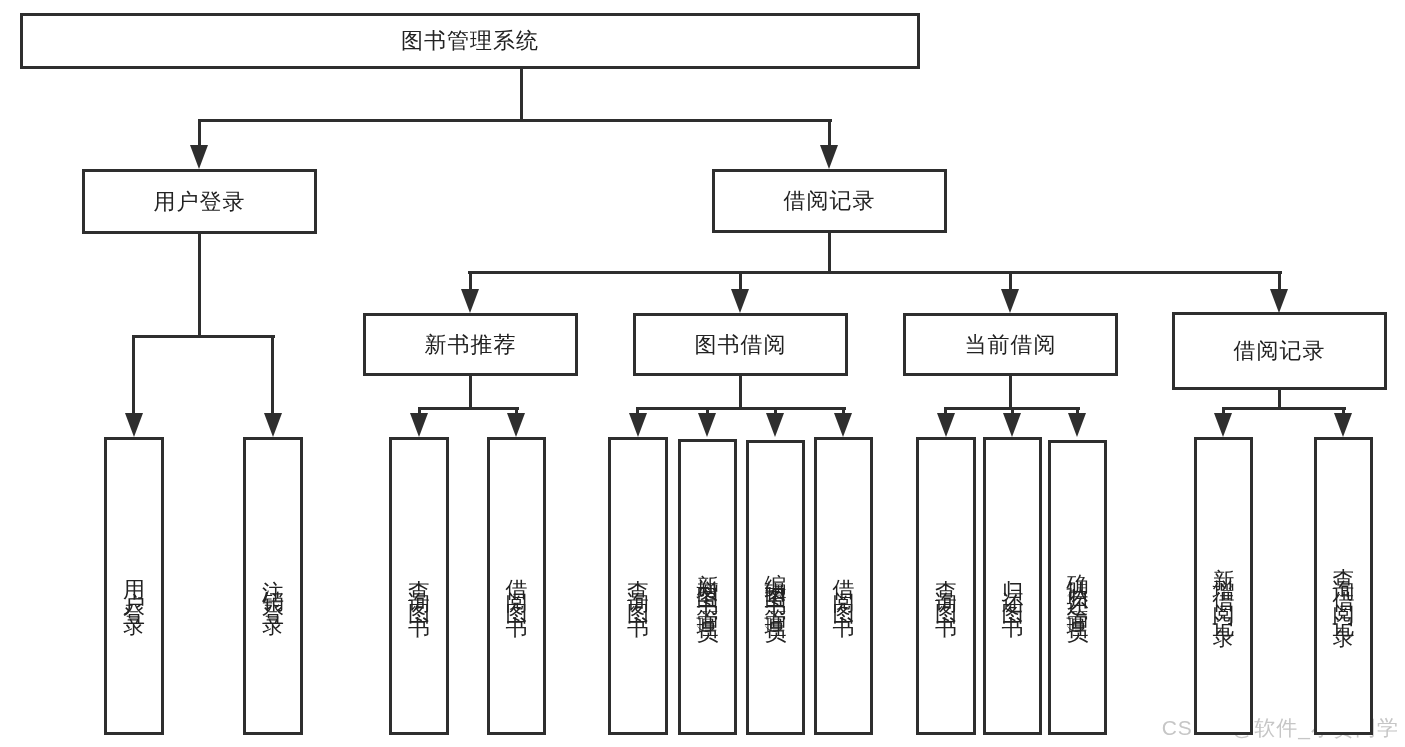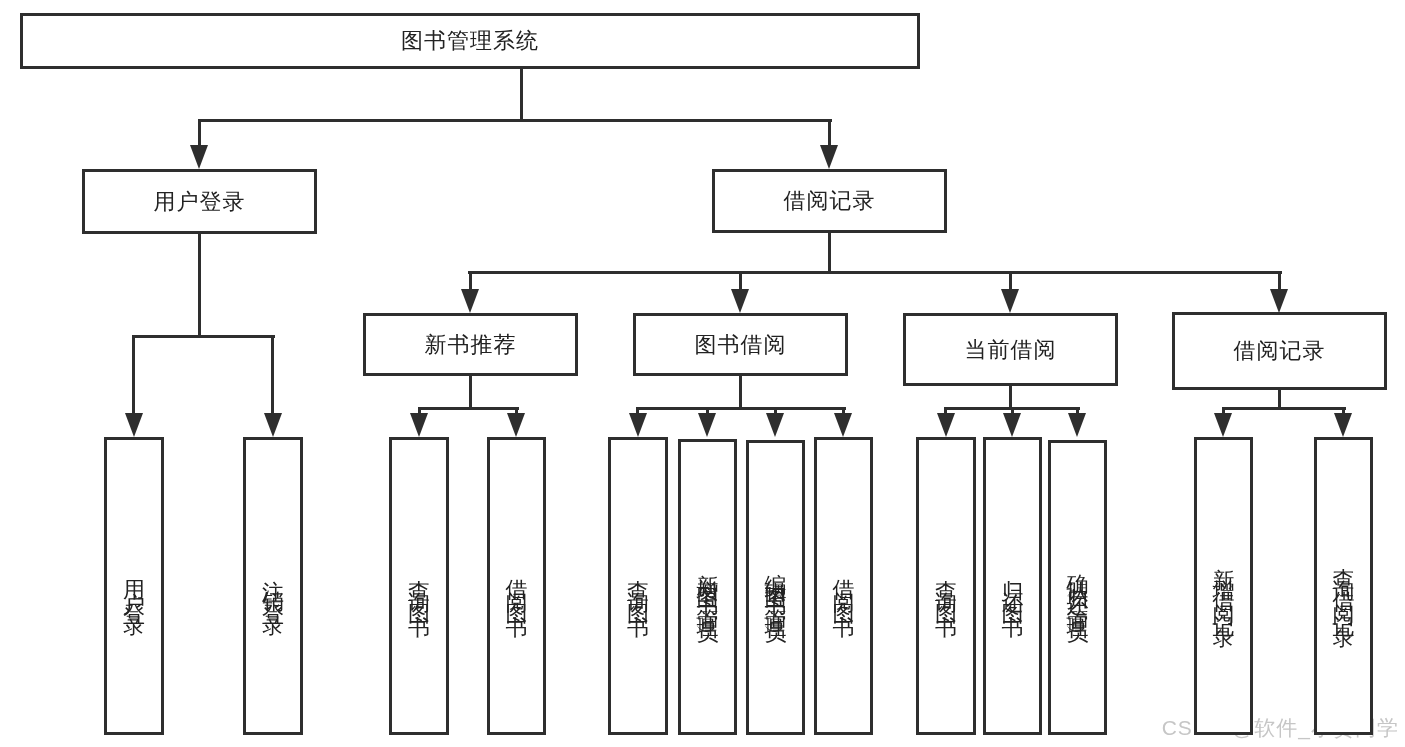--- a/index.html
+++ b/index.html
@@ -115,21 +115,21 @@
     </div>
     <div class="node h" style="left: 712px; top: 169px; width: 235px; height: 64px;">
       <span class="lbl">借阅记录</span>
     </div>
     <div class="node h" style="left: 633px; top: 313px; width: 215px; height: 63px;">
       <span class="lbl">图书借阅</span>
     </div>
     <div class="node h" style="left: 363px; top: 313px; width: 215px; height: 63px;">
       <span class="lbl">新书推荐</span>
     </div>
-    <div class="node h" style="left: 903px; top: 313px; width: 215px; height: 73px;">
+    <div class="node h" style="left: 903px; top: 313px; width: 215px; height: 63px;">
       <span class="lbl">当前借阅</span>
     </div>
     <div class="node h" style="left: 1172px; top: 312px; width: 215px; height: 78px;">
       <span class="lbl">借阅记录</span>
     </div>
     <div class="node v" style="left: 104px; top: 437px; width: 60px; height: 298px;">
       <span class="lbl" style="letter-spacing: 12px;">用户登录</span>
     </div>
     <div class="node v" style="left: 243px; top: 437px; width: 60px; height: 298px;">
       <span class="lbl" style="letter-spacing: 12px;">注销登录</span>

